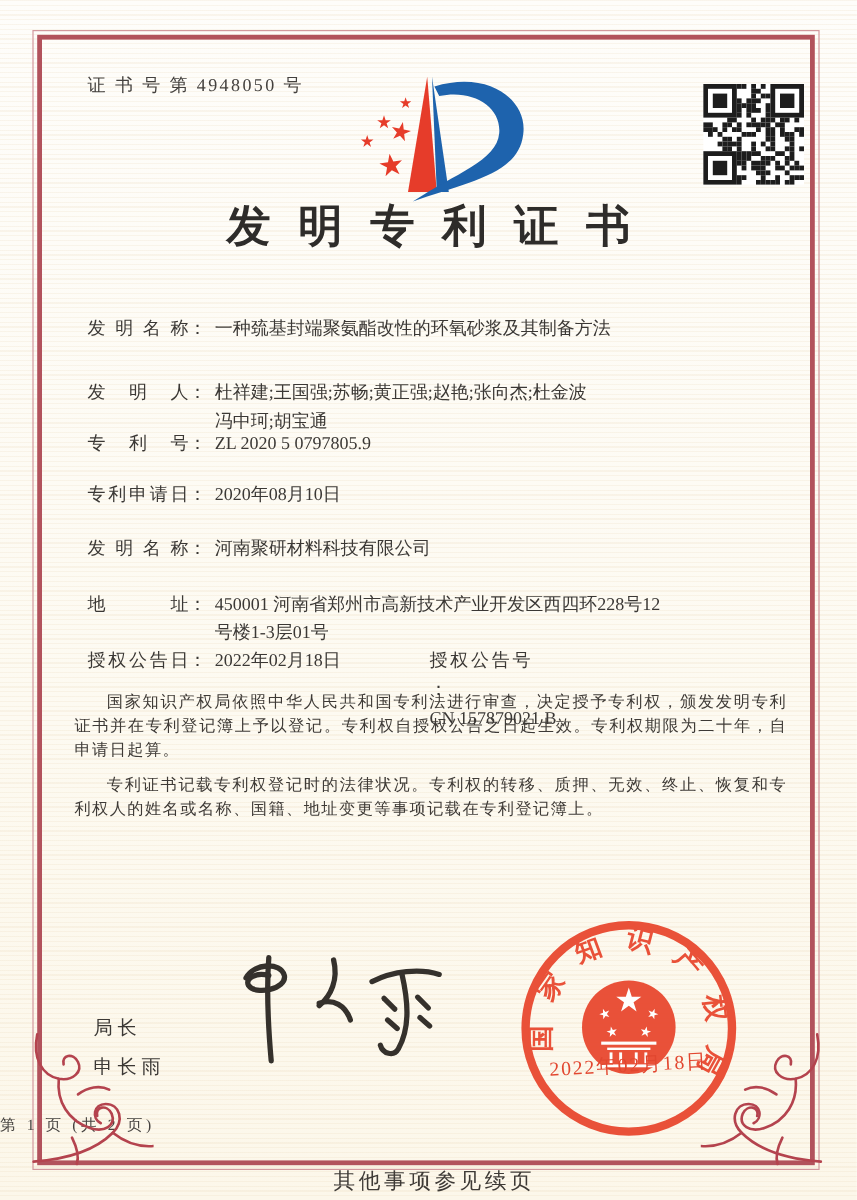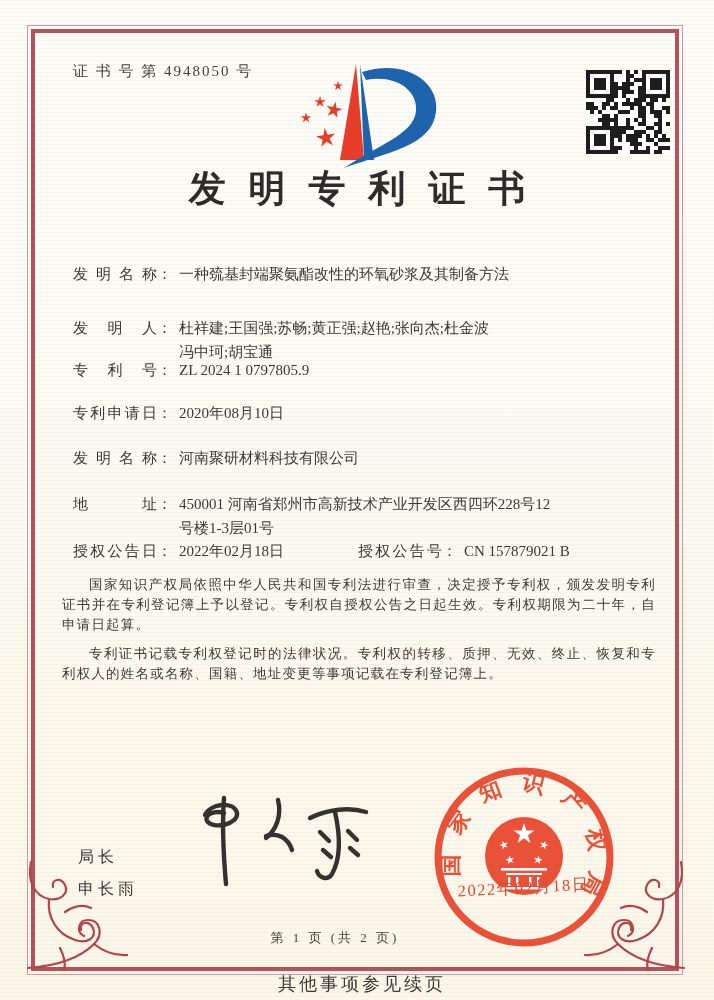--- a/index.html
+++ b/index.html
@@ -20,31 +20,31 @@
   .qr{position:absolute;left:586px;top:70px;}
   .title{
     position:absolute;left:0;right:0;top:164px;text-align:center;
     font-size:37px;font-weight:bold;color:#2e2c2a;
     letter-spacing:0.62em;padding-left:0.62em;
   }
   .row{position:absolute;left:73px;display:flex;font-size:15px;line-height:1.6;color:#3b3835;}
   .flabel{display:inline-block;width:84px;text-align:justify;text-align-last:justify;flex:none;}
   .colon{flex:none;margin-right:7px;}
   .fval{white-space:pre-line;max-width:478px;}
-  .pair2{display:flex;margin-left:74px;}
+  .pair2{display:flex;margin-left:74px;flex-direction:column;}
   .paras{position:absolute;left:62px;top:575px;width:594px;}
   .para{
     font-size:13.5px;line-height:20px;text-align:justify;text-indent:2em;
     letter-spacing:1.2px;color:#3e3a36;margin:0 0 9px 0;
   }
   .signer{position:absolute;left:78px;top:816px;font-size:16px;letter-spacing:4px;color:#3b3835;margin-top:31px;}
   .signer div{margin-bottom:11px;}
   .sig{position:absolute;left:182px;top:788px;}
   .seal{position:absolute;left:424px;top:760px;opacity:.93;}
-  .pagenum{position:absolute;left:0;right:44px;top:929px;text-align:center;font-size:13px;letter-spacing:3px;color:#45423f;}
+  .pagenum{position:absolute;left:0;right:44px;top:929px;text-align:left;font-size:13px;letter-spacing:3px;color:#45423f;}
   .note{position:absolute;left:278px;top:972px;font-size:18px;letter-spacing:3px;color:#3e3a36;}
   .corner{position:absolute;pointer-events:none;}
   .corner.bl{left:24px;bottom:28px;}
   .corner.br{right:26px;bottom:28px;transform:scale(-1,1);}
 </style>
 </head>
 <body>
 
 <div class="frame"></div>
 
@@ -242,21 +242,21 @@
 </div>
 <div class="row" style="top:316px">
   <span class="flabel">发明人</span>
     <span class="colon">：</span>
   <span class="fval">杜祥建;王国强;苏畅;黄正强;赵艳;张向杰;杜金波
 冯中珂;胡宝通</span>
 </div>
 <div class="row" style="top:358px">
   <span class="flabel">专利号</span>
     <span class="colon">：</span>
-  <span class="fval">ZL 2024 1 0797805.9</span>
+  <span class="fval">ZL 2020 5 0797805.9</span>
 </div>
 <div class="row" style="top:401px">
   <span class="flabel">专利申请日</span>
     <span class="colon">：</span>
   <span class="fval">2020年08月10日</span>
 </div>
 <div class="row" style="top:446px">
   <span class="flabel">发明名称</span>
     <span class="colon">：</span>
   <span class="fval">河南聚研材料科技有限公司</span>

